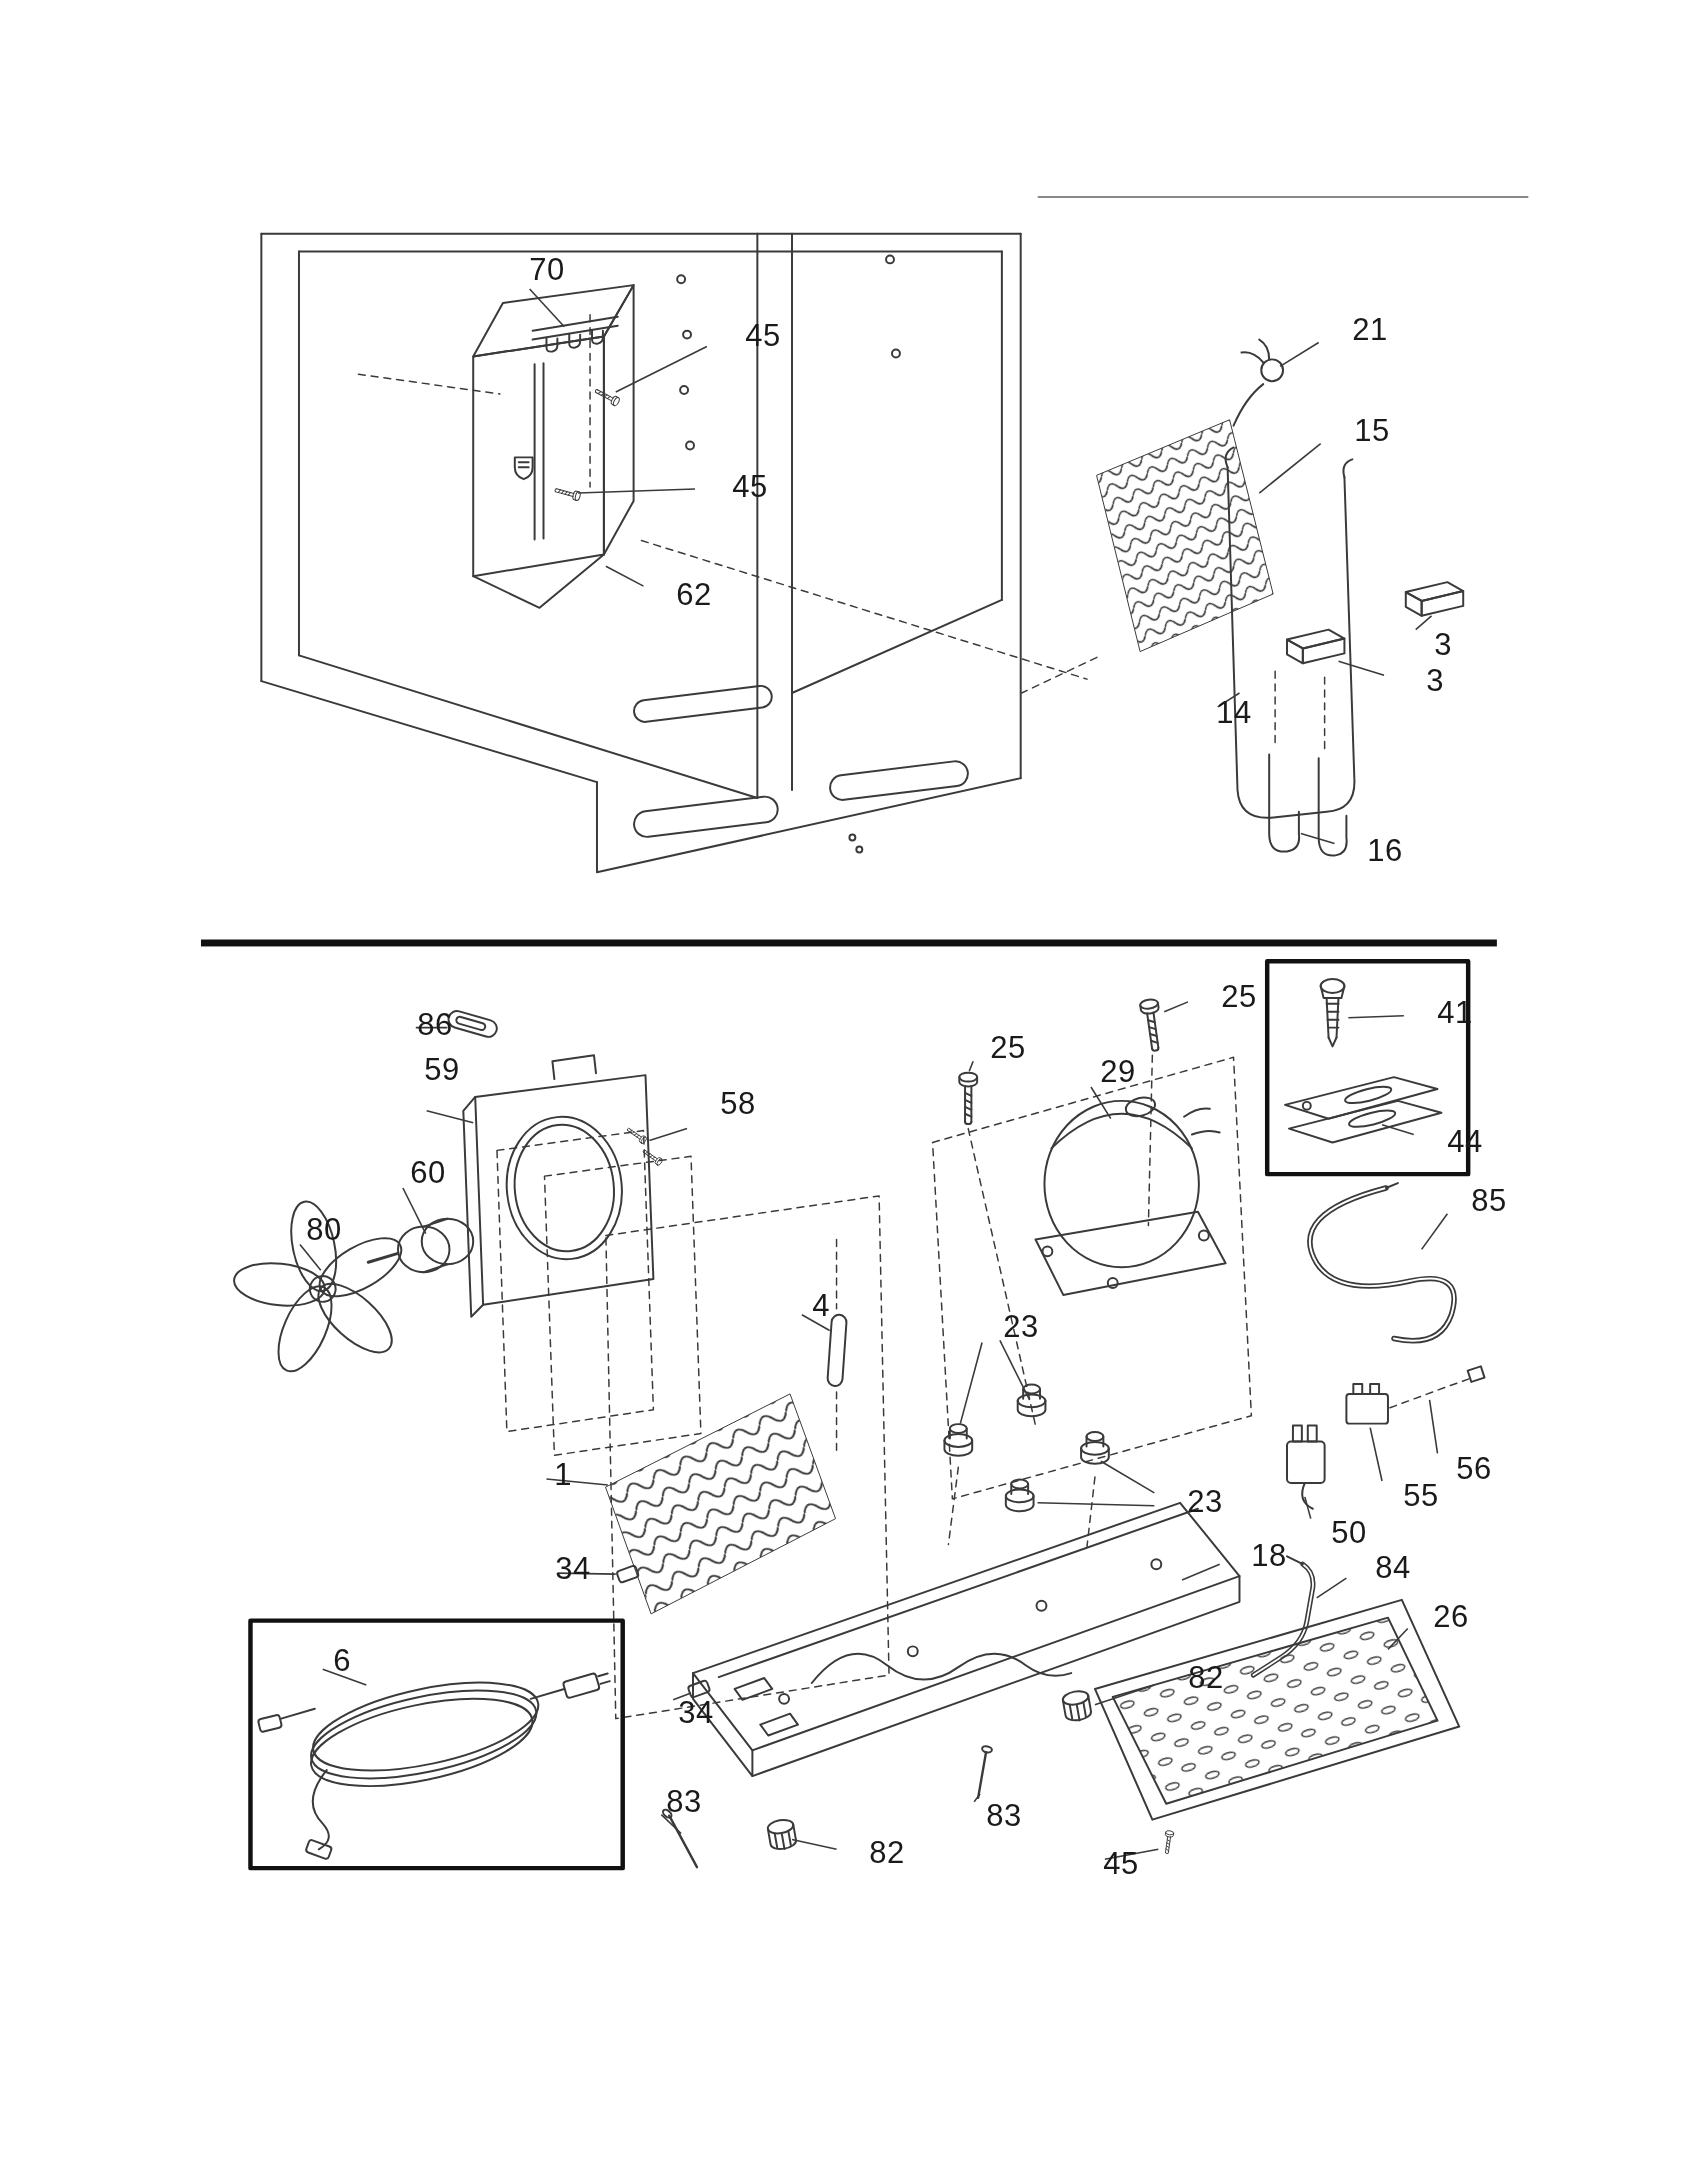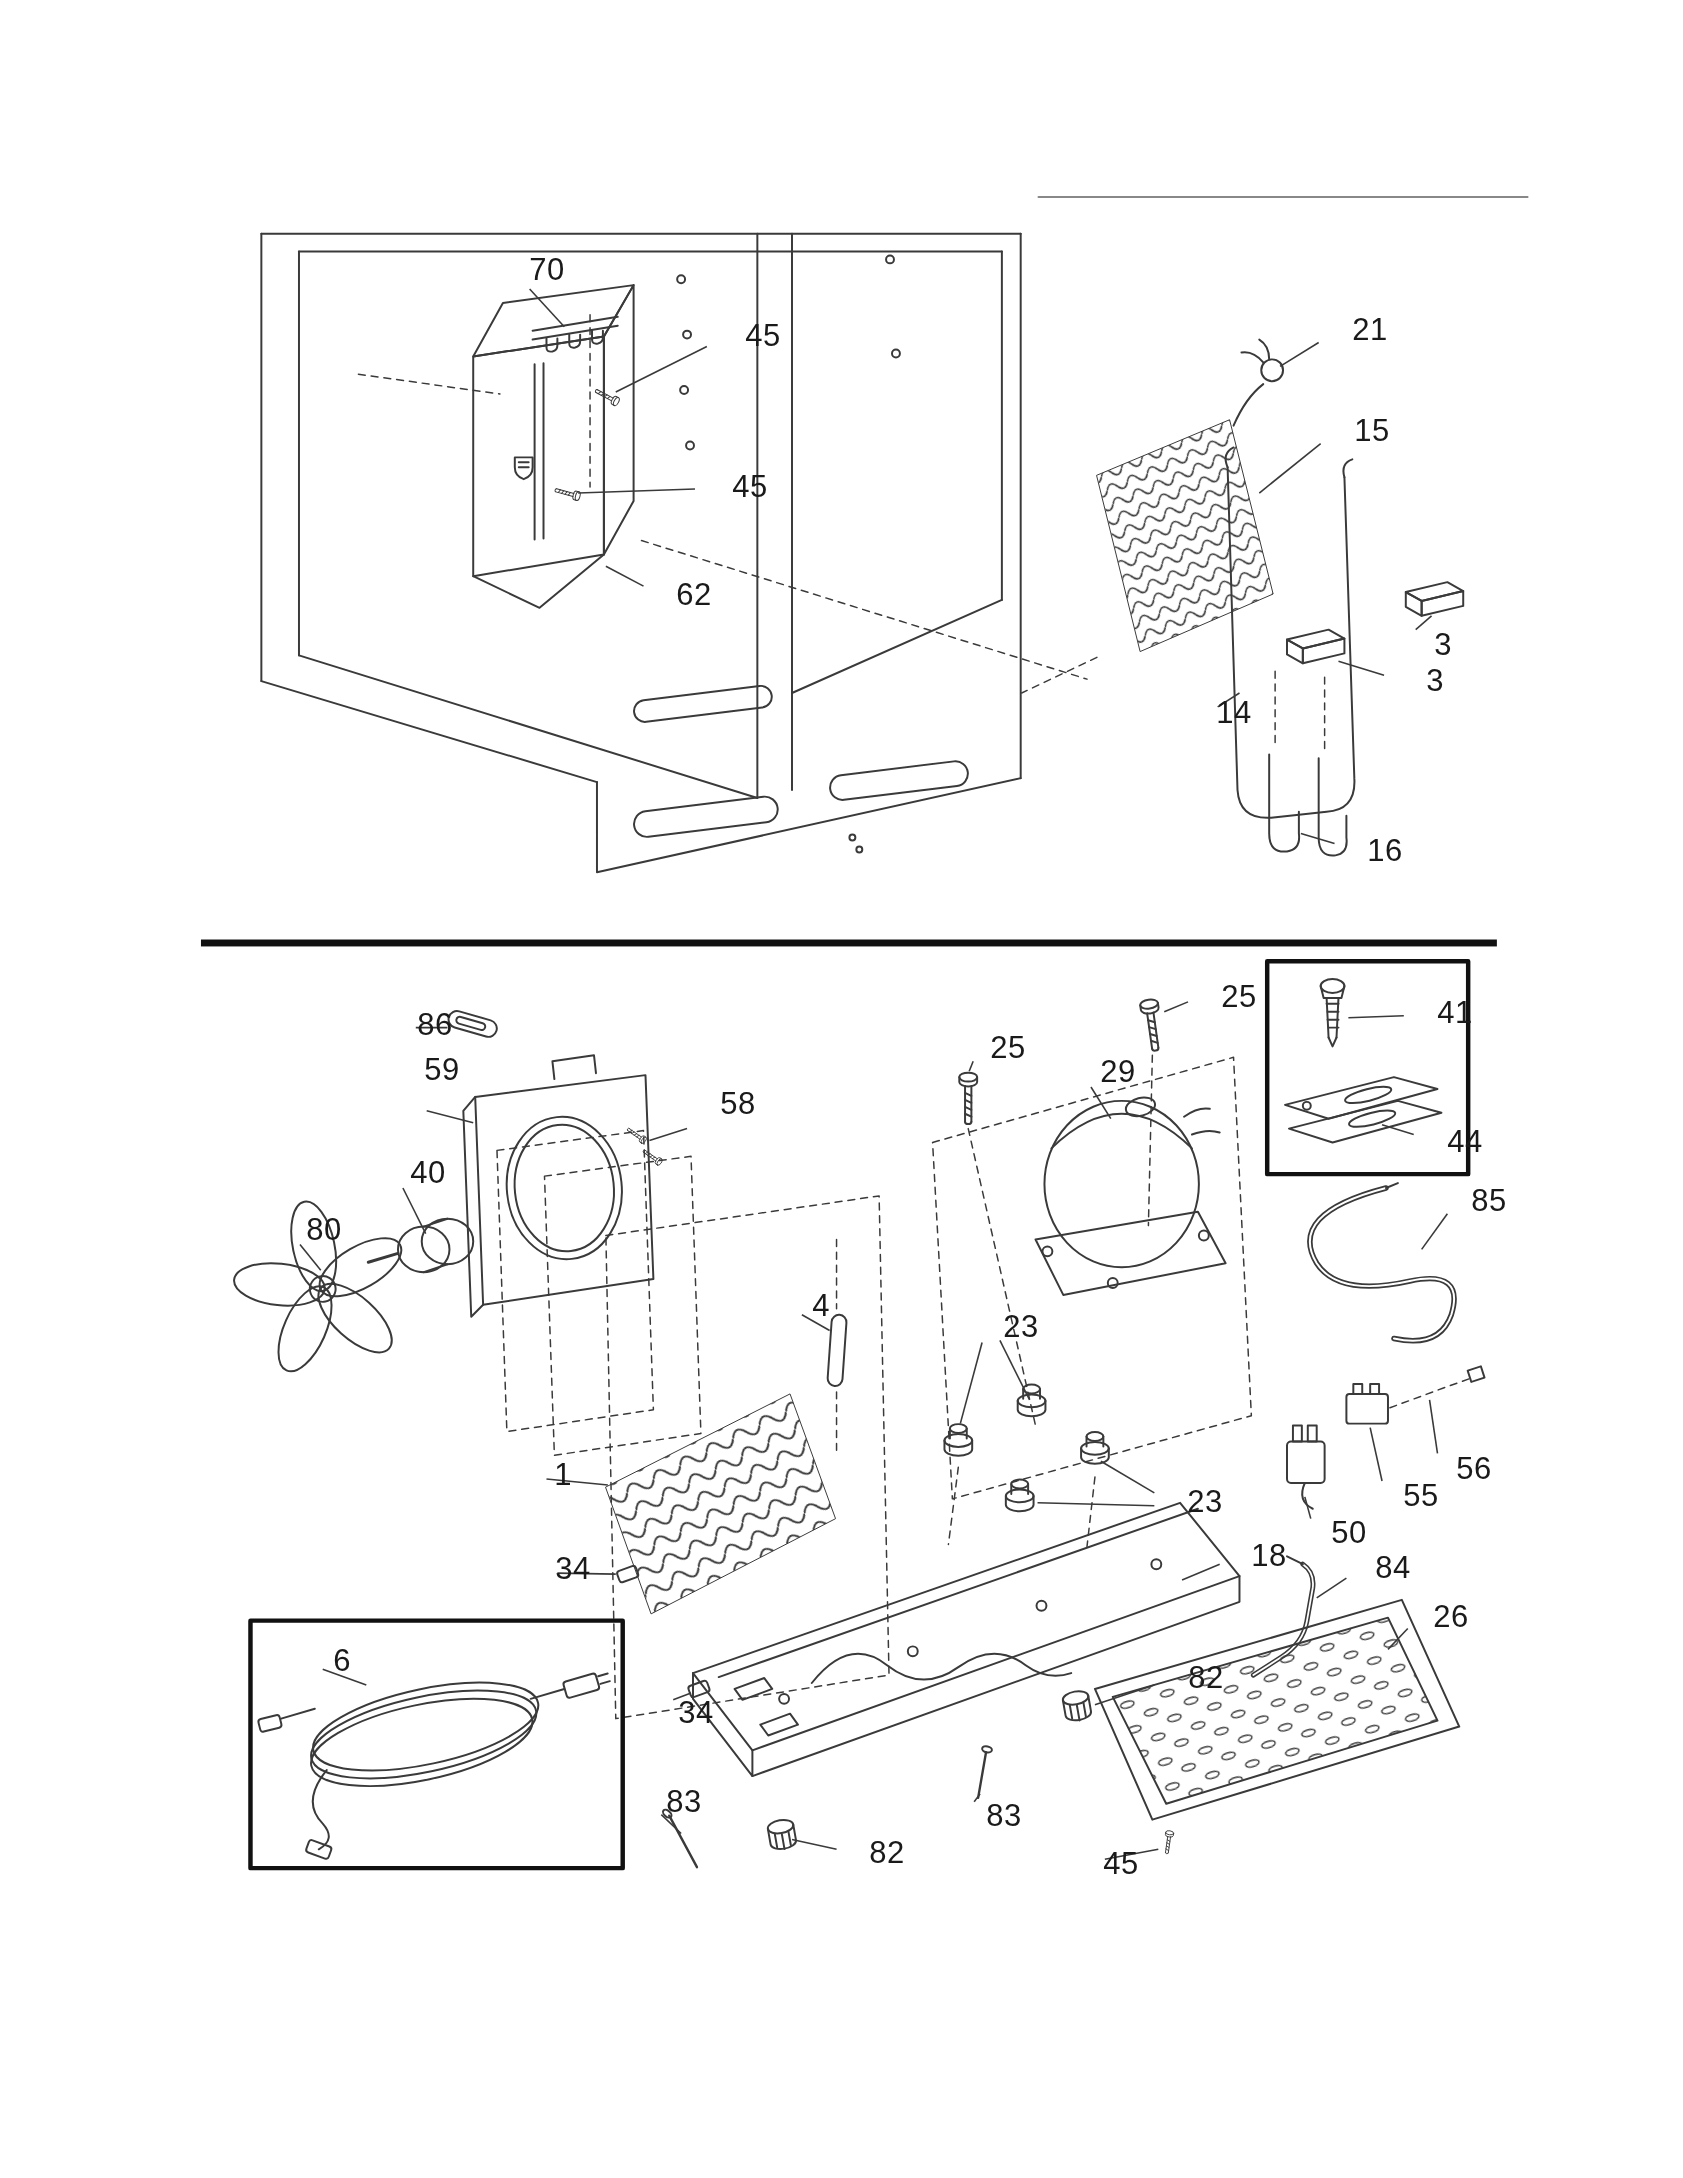--- a/index.html
+++ b/index.html
@@ -376,21 +376,21 @@
       <div class="part-label" style="left: 1339px; top: 430px;">15</div>
       <div class="part-label" style="left: 717px; top: 486px;">45</div>
       <div class="part-label" style="left: 661px; top: 594px;">62</div>
       <div class="part-label" style="left: 1410px; top: 644px;">3</div>
       <div class="part-label" style="left: 1402px; top: 680px;">3</div>
       <div class="part-label" style="left: 1201px; top: 712px;">14</div>
       <div class="part-label" style="left: 1352px; top: 850px;">16</div>
       <div class="part-label" style="left: 402px; top: 1024px;">86</div>
       <div class="part-label" style="left: 409px; top: 1069px;">59</div>
       <div class="part-label" style="left: 705px; top: 1103px;">58</div>
-      <div class="part-label" style="left: 395px; top: 1172px;">40</div>
+      <div class="part-label" style="left: 395px; top: 1172px;">60</div>
       <div class="part-label" style="left: 291px; top: 1229px;">80</div>
       <div class="part-label" style="left: 975px; top: 1047px;">25</div>
       <div class="part-label" style="left: 1206px; top: 996px;">25</div>
       <div class="part-label" style="left: 1085px; top: 1071px;">29</div>
       <div class="part-label" style="left: 1422px; top: 1012px;">41</div>
       <div class="part-label" style="left: 1432px; top: 1141px;">44</div>
       <div class="part-label" style="left: 1456px; top: 1200px;">85</div>
       <div class="part-label" style="left: 788px; top: 1305px;">4</div>
       <div class="part-label" style="left: 988px; top: 1326px;">23</div>
       <div class="part-label" style="left: 1172px; top: 1501px;">23</div>

